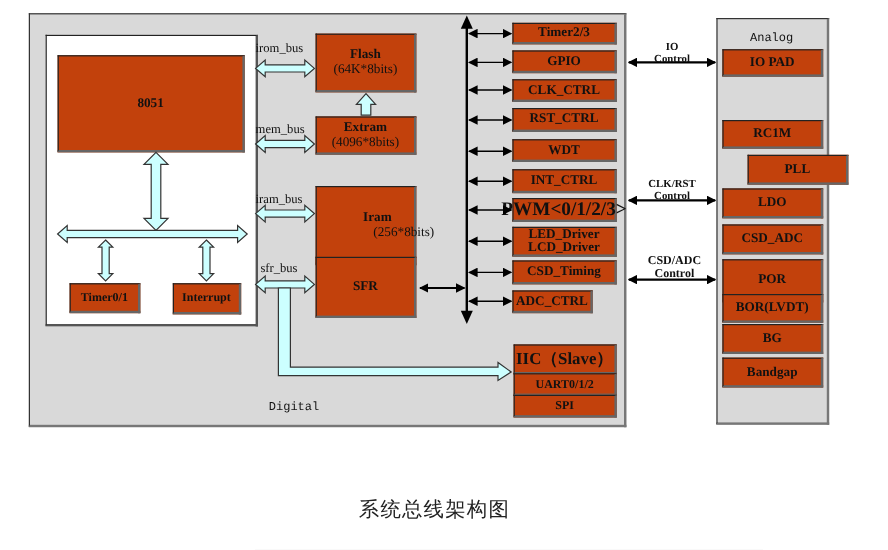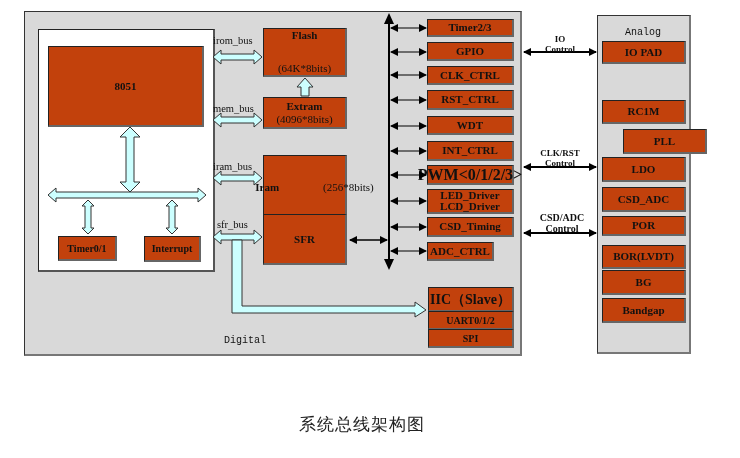--- a/index.html
+++ b/index.html
@@ -26,29 +26,29 @@
 <div class="abs" style="left:38px;top:29px;width:177px;height:243px;background:#fff;border:1px solid #222;border-right:2px solid #555;border-bottom:2px solid #555;"></div>
 <div class="abs wbox" style="left:48px;top:46px;width:156px;height:81px;">8051</div>
 <div class="abs wbox" style="left:58px;top:236px;width:59px;height:25px;font-size:10px;">Timer0/1</div>
 <div class="abs wbox" style="left:144px;top:236px;width:57px;height:26px;font-size:10px;">Interrupt</div>
 
 <div class="abs buslbl" style="left:213px;top:35px;">irom_bus</div>
 <div class="abs buslbl" style="left:213px;top:103px;">mem_bus</div>
 <div class="abs buslbl" style="left:213px;top:161px;">iram_bus</div>
 <div class="abs buslbl" style="left:217px;top:219px;">sfr_bus</div>
 
-<div class="abs wbox" style="left:263px;top:28px;width:84px;height:49px;flex-direction:column;justify-content:space-between;">
+<div class="abs wbox" style="left:263px;top:28px;width:84px;height:49px;flex-direction:column;">
   <span>Flash</span>
   <span style="font-weight:normal;">(64K*8bits)</span>
 </div>
 <div class="abs wbox" style="left:263px;top:97px;width:84px;height:32px;flex-direction:column;">
   <span>Extram</span>
   <span style="font-weight:normal;">(4096*8bits)</span>
 </div>
-<div class="abs wbox" style="left:263px;top:155px;width:84px;height:66px;flex-direction:row;padding-left:20px;">
+<div class="abs wbox" style="left:263px;top:155px;width:84px;height:66px;flex-direction:column;padding-left:20px;">
   <span>Iram</span>
   <span style="font-weight:normal;margin-left:44px;">(256*8bits)</span>
 </div>
 <div class="abs wbox" style="left:263px;top:214px;width:84px;height:51px;">SFR</div>
 
 <div class="abs wbox" style="left:427px;top:19px;width:87px;height:18px;">Timer2/3</div>
 <div class="abs wbox" style="left:427px;top:42px;width:87px;height:19px;">GPIO</div>
 <div class="abs wbox" style="left:427px;top:66px;width:87px;height:19px;">CLK_CTRL</div>
 <div class="abs wbox" style="left:427px;top:90px;width:87px;height:20px;">RST_CTRL</div>
 <div class="abs wbox" style="left:427px;top:116px;width:87px;height:19px;">WDT</div>
@@ -63,21 +63,21 @@
 <div class="abs wbox" style="left:428px;top:311px;width:86px;height:19px;font-size:10px;">UART0/1/2</div>
 <div class="abs wbox" style="left:428px;top:329px;width:86px;height:19px;font-size:10px;">SPI</div>
 
 <div class="abs panel" style="left:597px;top:15px;width:94px;height:339px;"></div>
 <div class="abs mono" style="left:625px;top:27px;">Analog</div>
 <div class="abs wbox" style="left:602px;top:41px;width:84px;height:23px;">IO PAD</div>
 <div class="abs wbox" style="left:602px;top:100px;width:84px;height:24px;">RC1M</div>
 <div class="abs wbox" style="left:623px;top:129px;width:84px;height:25px;">PLL</div>
 <div class="abs wbox" style="left:602px;top:157px;width:84px;height:25px;">LDO</div>
 <div class="abs wbox" style="left:602px;top:187px;width:84px;height:25px;">CSD_ADC</div>
-<div class="abs wbox" style="left:602px;top:216px;width:84px;height:20px;">POR</div>
+<div class="abs wbox" style="left:602px;top:216px;width:84px;height:36px;">POR</div>
 <div class="abs wbox" style="left:602px;top:245px;width:84px;height:24px;">BOR(LVDT)</div>
 <div class="abs wbox" style="left:602px;top:270px;width:84px;height:25px;">BG</div>
 <div class="abs wbox" style="left:602px;top:298px;width:84px;height:25px;">Bandgap</div>
 
 <svg width="740" height="458">
   <defs>
     <marker id="ah" markerWidth="8" markerHeight="8" refX="7" refY="4" orient="auto" markerUnits="userSpaceOnUse">
       <path d="M0,0 L8,4 L0,8 Z" fill="#000"></path>
     </marker>
     <marker id="ahs" markerWidth="8" markerHeight="8" refX="1" refY="4" orient="auto" markerUnits="userSpaceOnUse">

